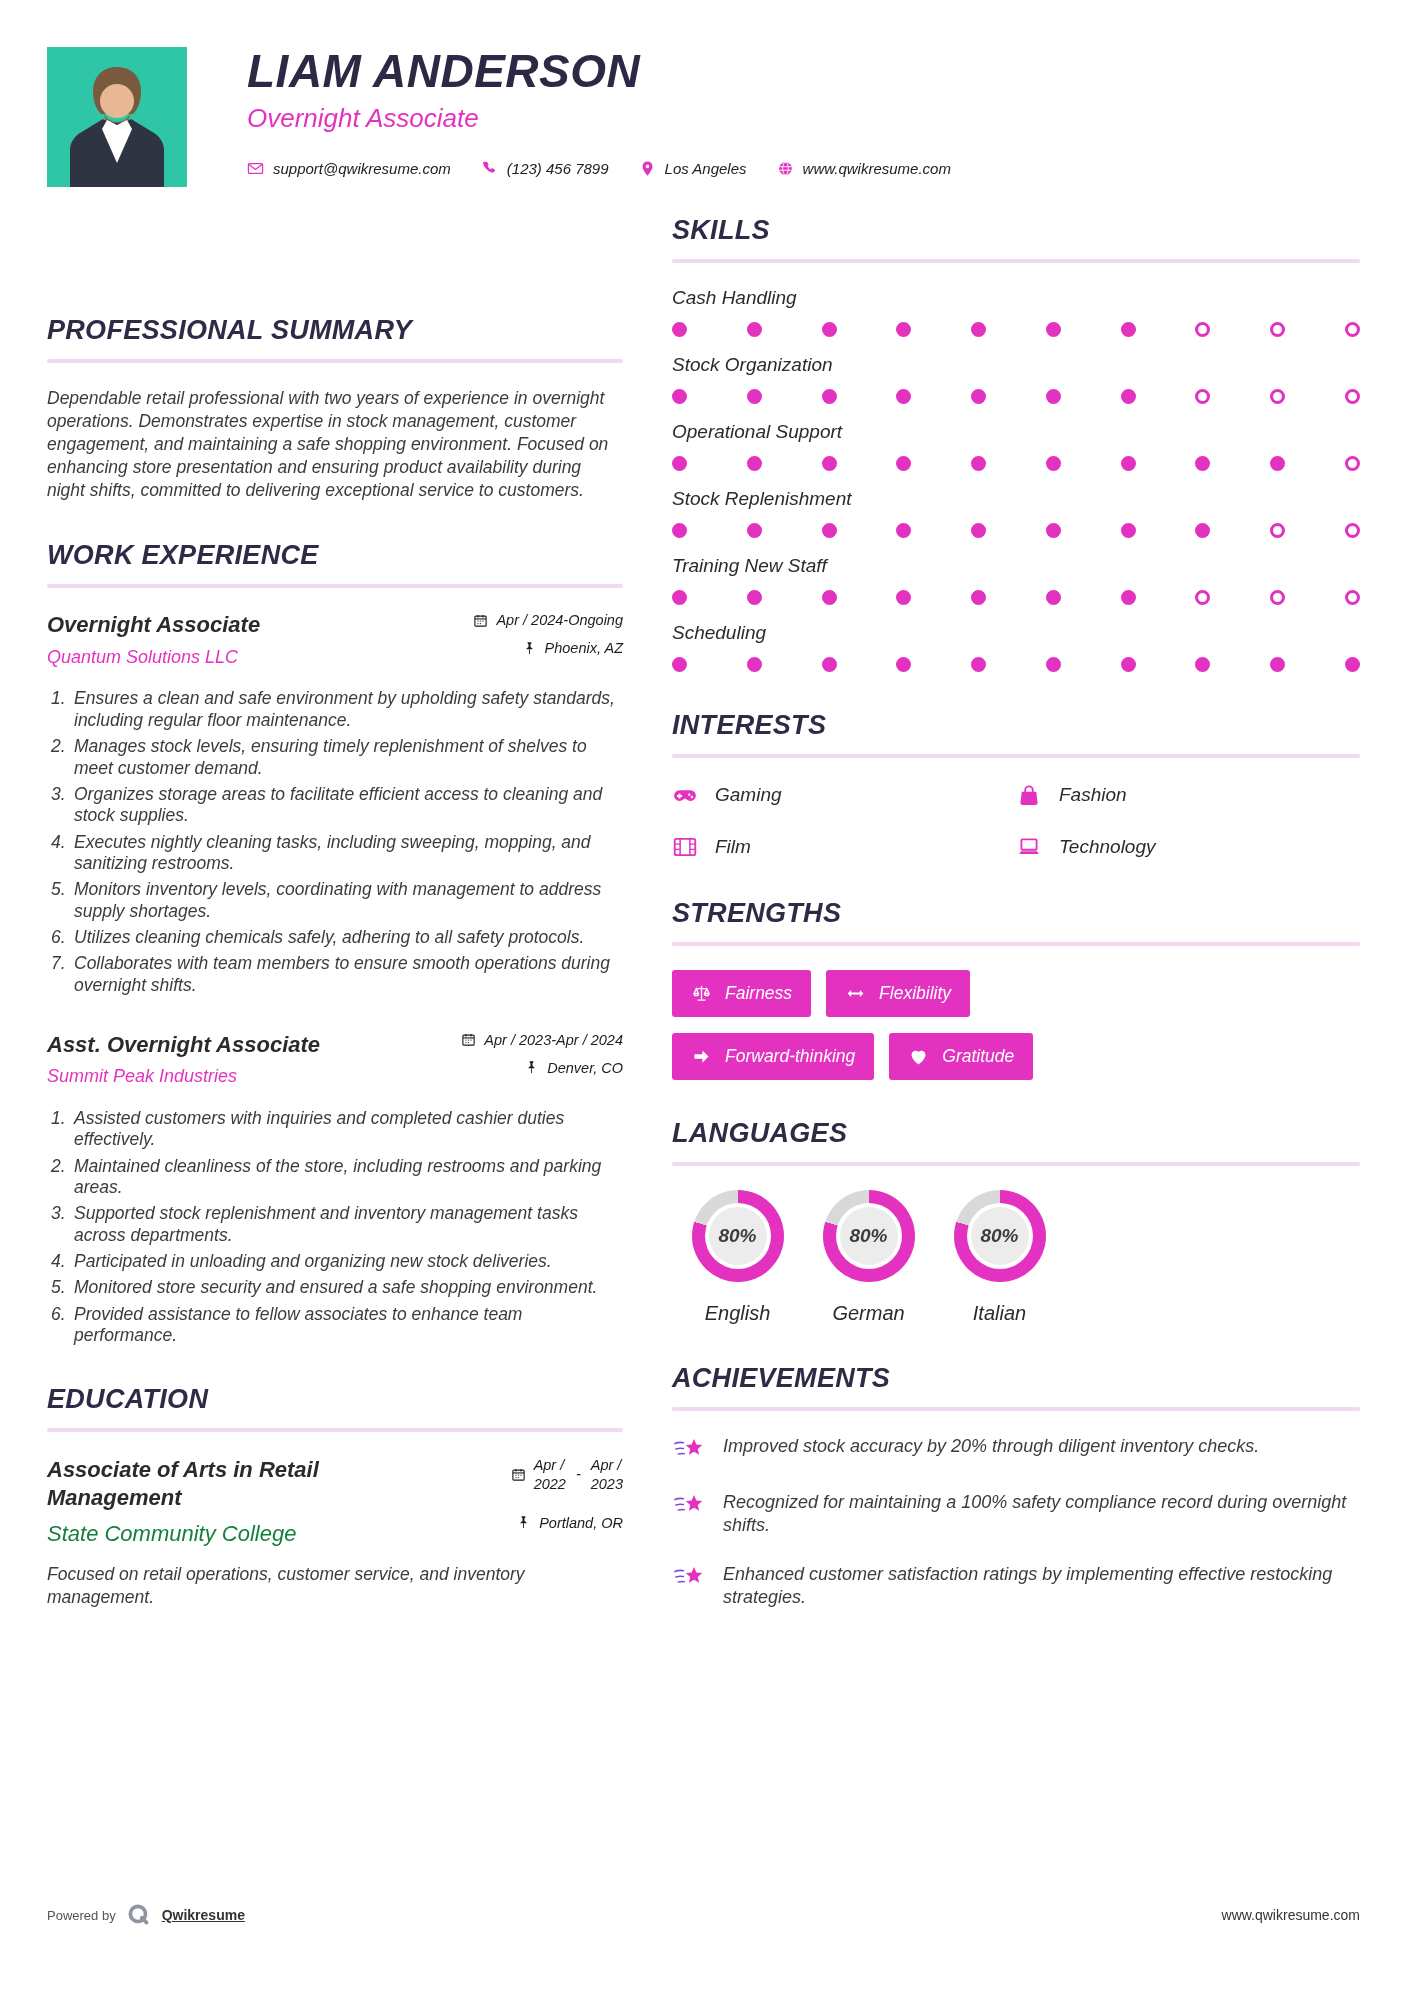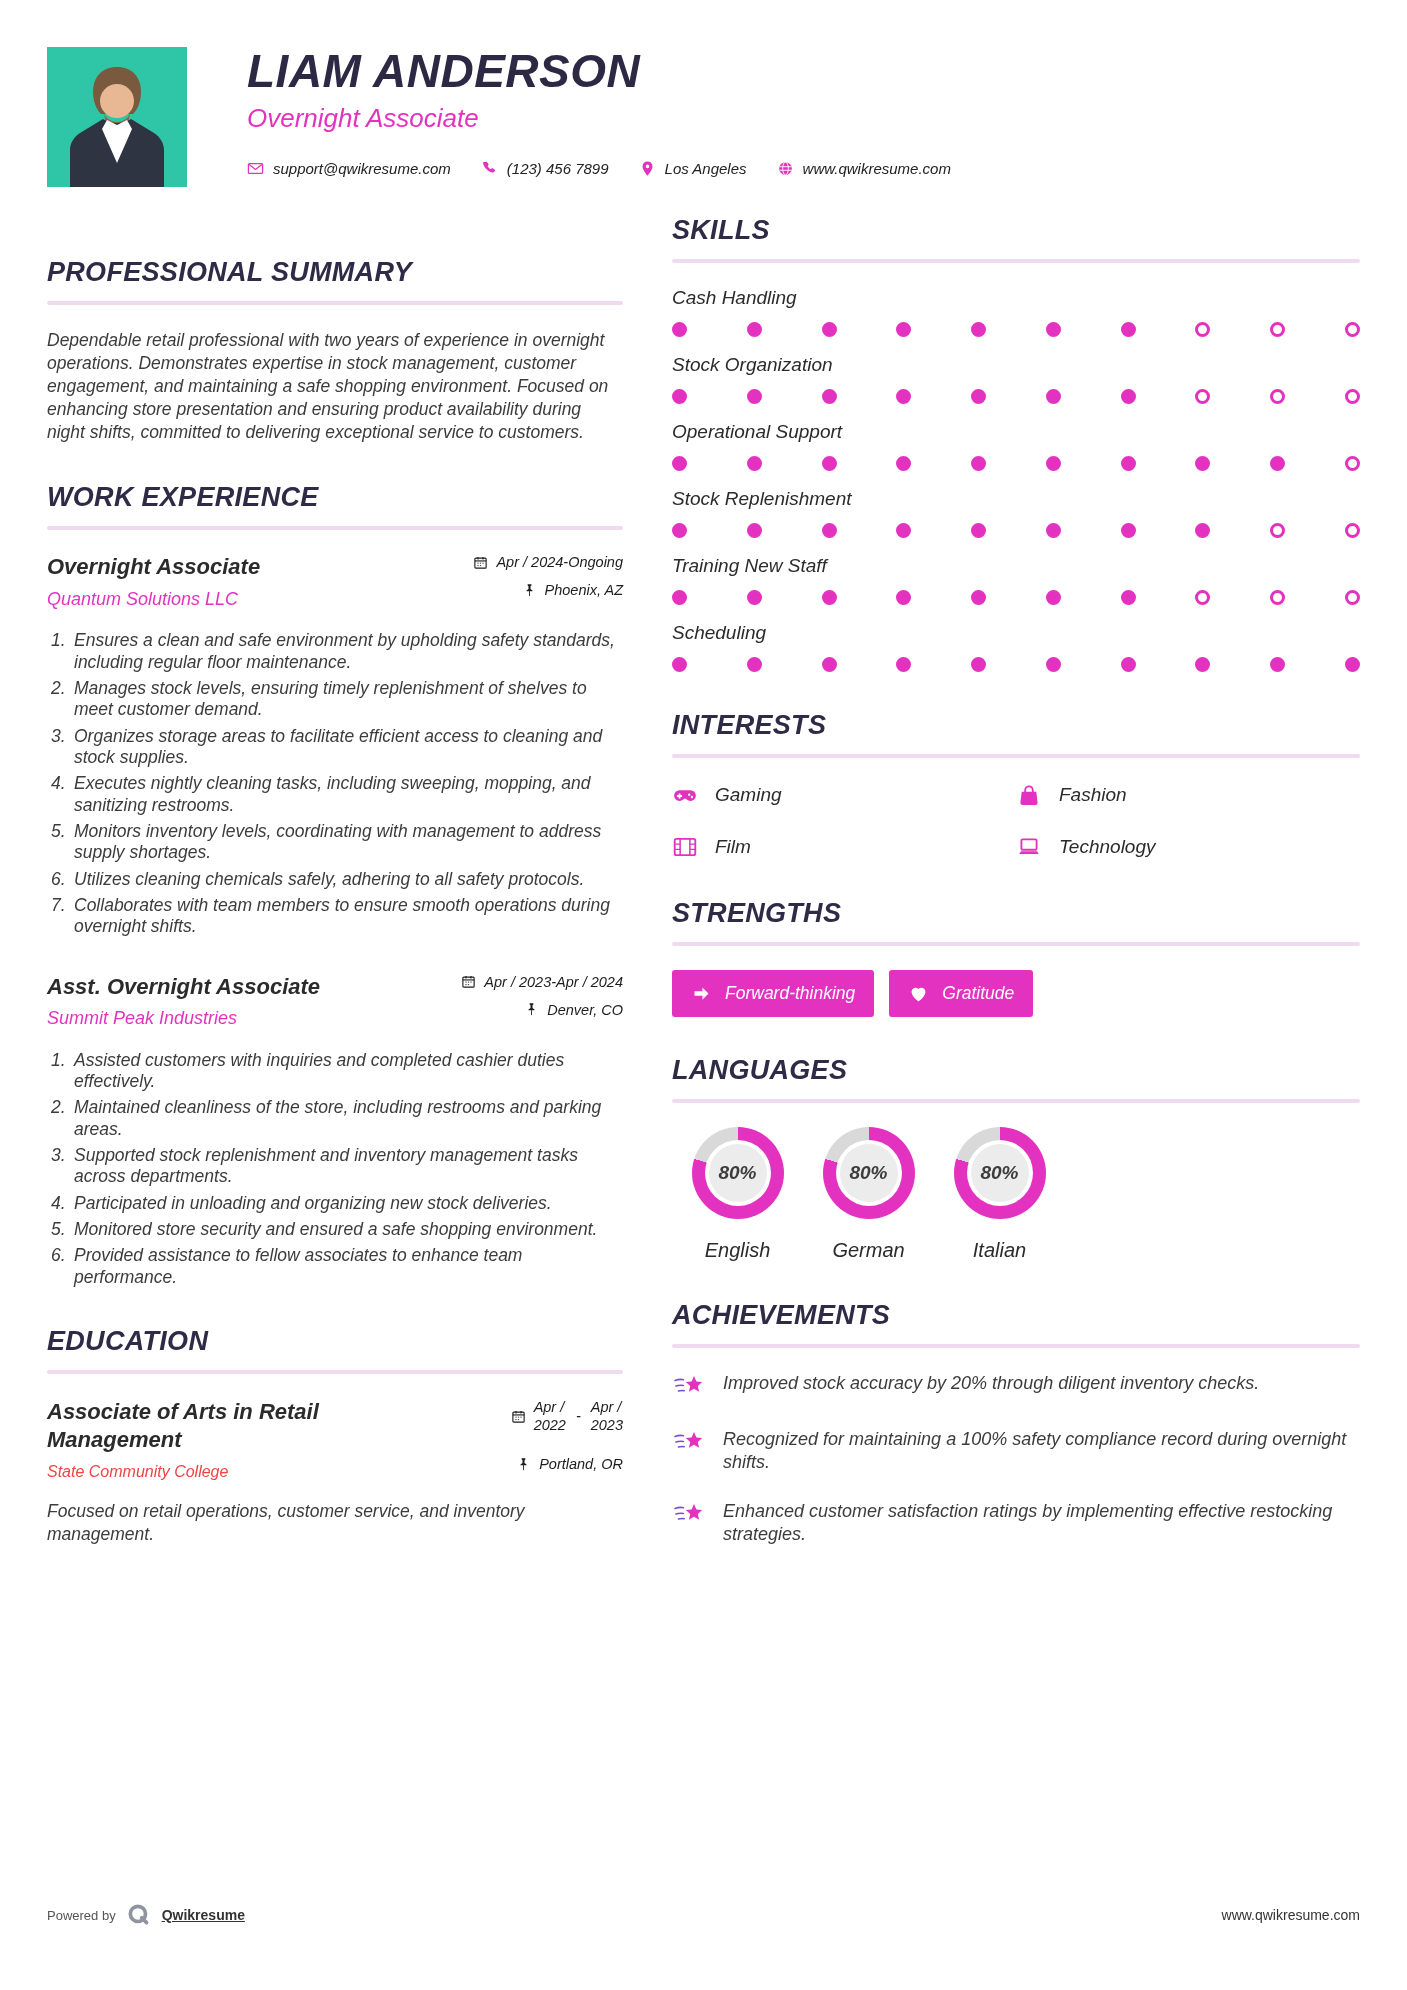--- a/index.html
+++ b/index.html
@@ -44,21 +44,21 @@
   .meta-row .m-icon { width:15px; height:15px; color:#1d1d1d; flex:none; }
   .meta-row .m-icon svg { width:100%; height:100%; display:block; }
   .date-stack { display:flex; align-items:center; gap:10px; text-align:left; line-height:1.25; }
   ol.bullets { margin-top:20px; list-style:none; counter-reset:li; }
   ol.bullets li { counter-increment:li; position:relative; padding-left:27px;
                   font-size:17.5px; line-height:1.22; margin-bottom:5px; color:#3c3c3c; }
   ol.bullets li::before { content:counter(li) "."; position:absolute; left:4px; color:#3c3c3c; }
 
   
   .edu-degree { font-size:22px; font-weight:700; color:#2b2b2b; line-height:1.25; max-width:400px; }
-  .edu-school { font-size:16px; color:#ef4444; margin-top:10px; }
+  .edu-school { font-size:22px; color:#15803d; margin-top:10px; }
   .edu-desc { font-size:17.5px; line-height:1.32; margin-top:16px; color:#3c3c3c; }
 
   
   .skill { margin-bottom:17px; }
   .skill-name { font-size:19px; color:#2b2b2b; margin-bottom:13px; }
   .dots { display:flex; justify-content:space-between; }
   .dot { width:15px; height:15px; border-radius:50%; border:3px solid #e332c0; background:#fff; }
   .dot.filled { background:#e332c0; }
 
   
@@ -441,20 +441,42 @@
         </div>
       </div>
 
       <div class="section">
         <div class="section-heading">STRENGTHS</div>
         <div class="section-rule"></div>
         <div class="badge-row">
           <span class="badge">
             <span class="b-icon">
               <svg viewBox="0 0 24 24">
+                  <g stroke="#fff" stroke-width="1.5" fill="none">
+                    <path d="M12 3.5v16M7.5 19.5h9M6 6.5h12"></path>
+                    <path d="M6 6.5 3.5 12h5zM18 6.5 15.5 12h5z"></path>
+                    <path d="M3.5 12a2.5 2.5 0 0 0 5 0M15.5 12a2.5 2.5 0 0 0 5 0"></path>
+                  </g>
+                </svg>
+            </span>
+            <span>Fairness</span>
+          </span>
+          <span class="badge">
+            <span class="b-icon">
+              <svg viewBox="0 0 24 24">
+                  <path d="M7 8 3 12l4 4v-2.8h10V16l4-4-4-4v2.8H7z" fill="#fff"></path>
+                </svg>
+            </span>
+            <span>Flexibility</span>
+          </span>
+        </div>
+        <div class="badge-row">
+          <span class="badge">
+            <span class="b-icon">
+              <svg viewBox="0 0 24 24">
                   <path d="M13 5l7 7-7 7v-4.3H4V9.3h9z" fill="#fff"></path>
                 </svg>
             </span>
             <span>Forward-thinking</span>
           </span>
           <span class="badge">
             <span class="b-icon">
               <svg viewBox="0 0 24 24">
                   <path d="M12 21s-8-5.3-8-11a4.6 4.6 0 0 1 8-3.1A4.6 4.6 0 0 1 20 10c0 5.7-8 11-8 11z" fill="#fff"></path>
                 </svg>

